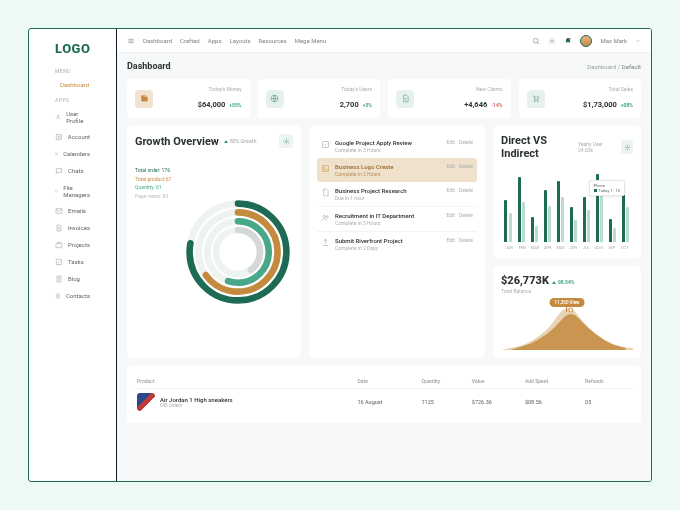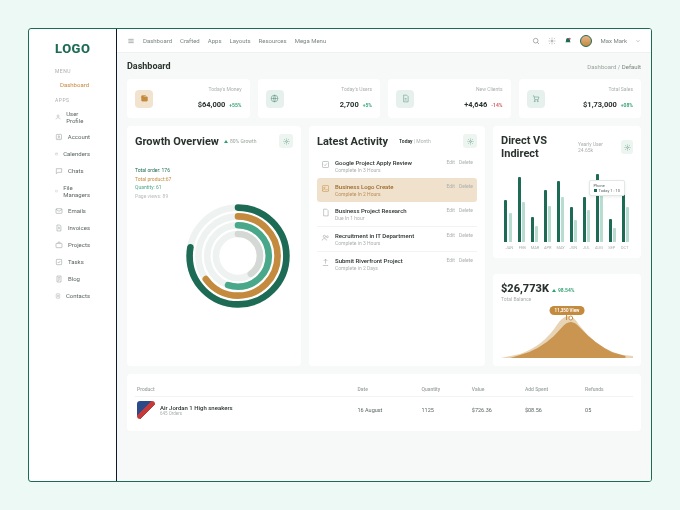--- a/index.html
+++ b/index.html
@@ -61,21 +61,21 @@
 .act.hl{background:#f0e1cd;border-radius:3px;border-top:none}
 .act.hl+.act{border-top:none}
 .act .ai{width:9px;height:9px;stroke:#8a938d;stroke-width:1.3;fill:none;margin-top:1px;flex-shrink:0}
 .act.hl .ai{stroke:#c48a3e}
 .act .at{flex:1;min-width:0}
 .act .at1{font-size:6px;color:#2a332e;font-weight:500}
 .act.hl .at1{color:#9a6a2a}
 .act .at2{font-size:5px;color:#aab0ac;margin-top:1px}
 .act.hl .at2{color:#b88f55}
 .act .ax{font-size:5px;color:#aab0ac;display:flex;gap:4px;flex-shrink:0}
-.rcol{width:148px;display:flex;flex-direction:column;gap:16px}
+.rcol{width:148px;display:flex;flex-direction:column;gap:8px}
 .dvi .yl{font-size:5px;color:#aab0ac;margin-left:auto;margin-right:4px}
 .bars{height:76px;display:flex;align-items:flex-end;gap:3px;position:relative;padding:0 2px}
 .bg{flex:1;display:flex;align-items:flex-end;justify-content:center;gap:1.2px}
 .bar{width:3px;border-radius:1px 1px 0 0}
 .b1{background:#1d6b54}.b2{background:#b8dccf}
 .ttip{position:absolute;right:8px;top:14px;background:#fff;border:1px solid #e2e8e4;border-radius:2px;padding:2px 4px;font-size:4px;color:#5a6560;box-shadow:0 1px 3px rgba(0,0,0,.08)}
 .ttip .r{display:flex;align-items:center;gap:2px}
 .ttip .sq{width:3px;height:3px;background:#1d6b54}
 .xl{display:flex;font-size:4px;color:#aab0ac;margin-top:3px;padding:0 2px}
 .xl span{flex:1;text-align:center}
@@ -318,30 +318,20 @@
                 <circle cx="50" cy="50" r="36" stroke="#c48a3e" stroke-width="6" stroke-dasharray="147 226"></circle>
               <circle cx="50" cy="50" r="28" stroke="#eef2f0" stroke-width="6"></circle>
                 <circle cx="50" cy="50" r="28" stroke="#4aa88a" stroke-width="6" stroke-dasharray="97 176"></circle>
               <circle cx="50" cy="50" r="20" stroke="#eef2f0" stroke-width="6"></circle>
                 <circle cx="50" cy="50" r="20" stroke="#d4d9d5" stroke-width="6" stroke-dasharray="50 126"></circle>
             </svg>
           </div>
         </div>
 
         <div class="card activity">
-          <div class="card-h">
-              <h3>Latest Activity</h3>
-              <span class="act-tabs"><span class="on">Today</span> | <span>Month</span></span>
-              <div class="gear">
-                <svg viewBox="0 0 24 24">
-                  <circle cx="12" cy="12" r="3"></circle>
-                  <path d="M12 2v3M12 19v3M4.2 4.2l2.1 2.1M17.7 17.7l2.1 2.1M2 12h3M19 12h3M4.2 19.8l2.1-2.1M17.7 6.3l2.1-2.1"></path>
-                </svg>
-              </div>
-            </div>
           <div class="act-list">
             <div class="act">
                 <svg class="ai" viewBox="0 0 24 24">
                   <rect x="4" y="4" width="16" height="16" rx="2"></rect>
                   <path d="M8 12l3 3 5-6"></path>
                 </svg>
                 <div class="at">
                   <div class="at1">Google Project Apply Review</div>
                   <div class="at2">Complete In 3 Hours</div>
                 </div>

